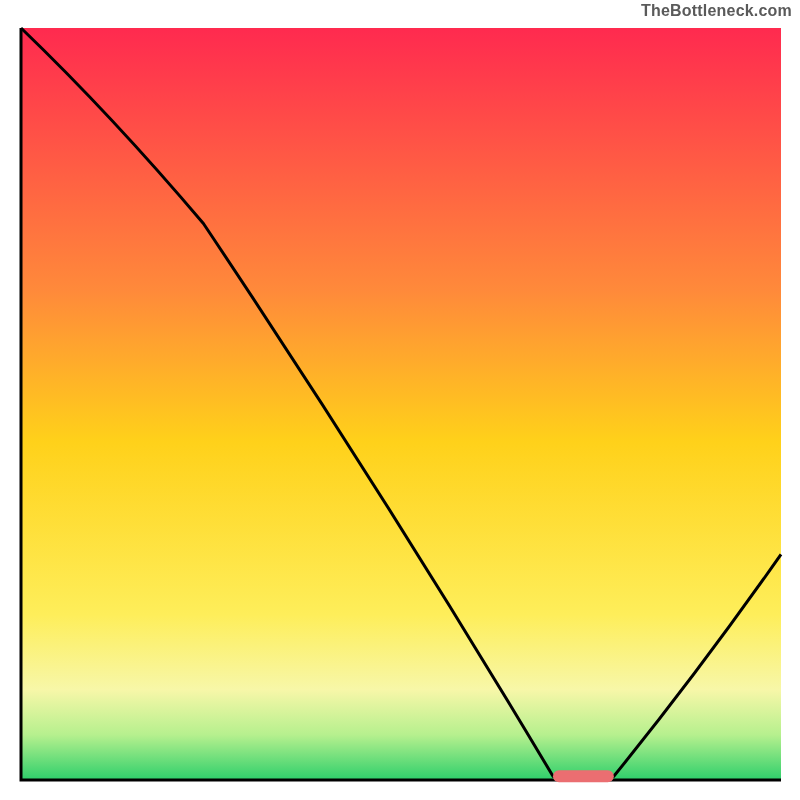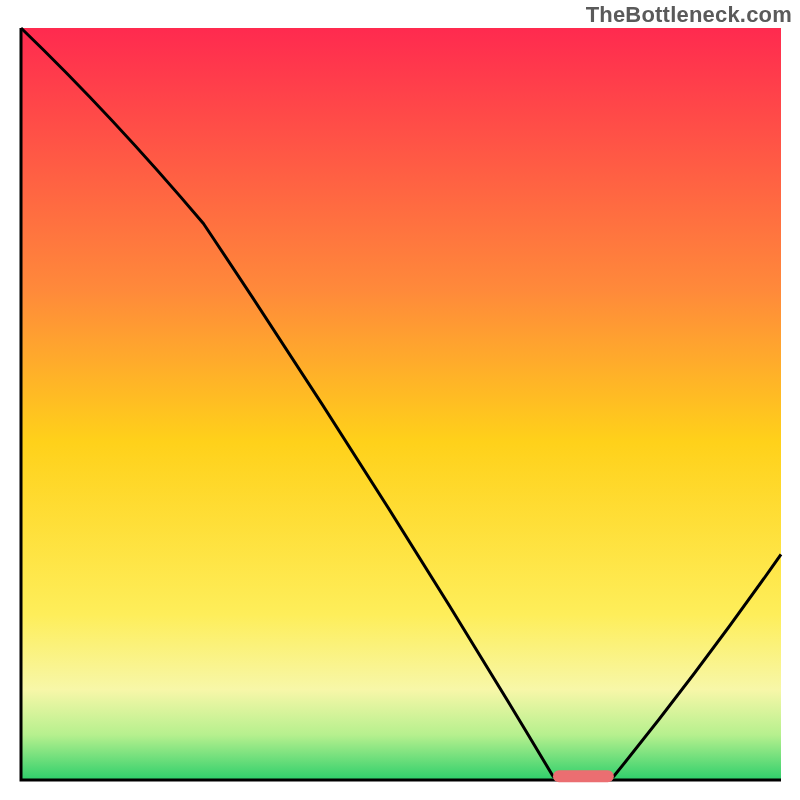--- a/index.html
+++ b/index.html
@@ -13,21 +13,21 @@
   }
   .wrap {
     position: relative;
     width: 800px;
     height: 800px;
   }
   .watermark {
     position: absolute;
     top: 2px;
     right: 8px;
-    font-size: 22px;
+    font-size: 16px;
     font-weight: 600;
     color: #5a5a5a;
     letter-spacing: 0.2px;
     user-select: none;
   }
   svg { display: block; }
 </style>
 </head>
 <body>
 

